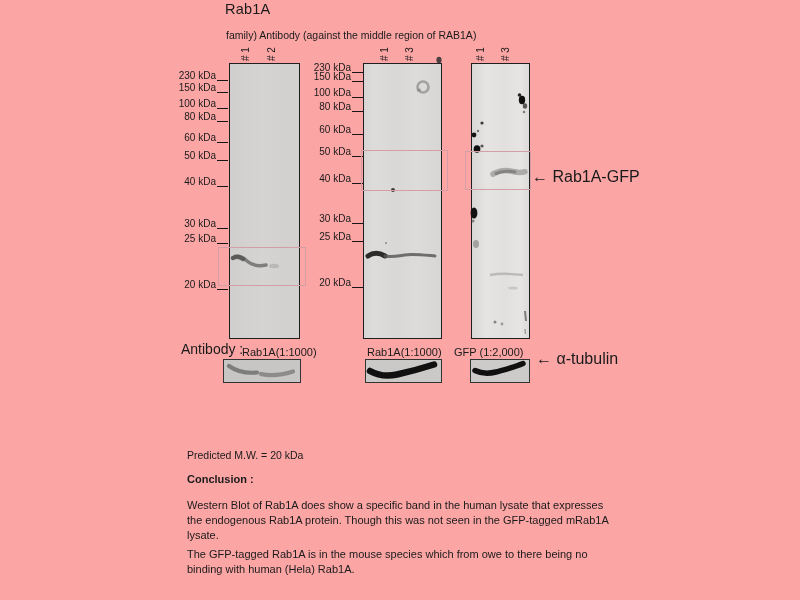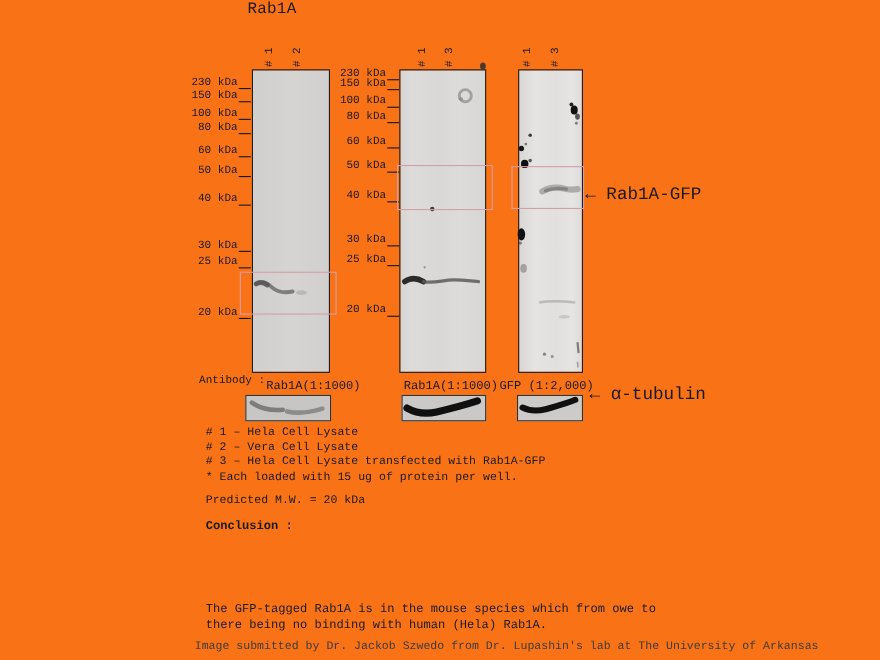--- a/index.html
+++ b/index.html
@@ -1,17 +1,17 @@
 <!DOCTYPE html>
 <html><head>
 <meta charset="utf-8">
 <style>
   html,body{margin:0;padding:0;background:#fff;}
-  .page{position:relative;width:800px;height:600px;background:#f97316;overflow:hidden;
-        font-family:Liberation Mono, monospace;color:#1a1a1a;}
+  .page{position:relative;width:800px;height:600px;background:#fca5a5;overflow:hidden;
+        font-family:Liberation Sans, sans-serif;color:#1a1a1a;}
   .t{position:absolute;white-space:nowrap;}
   .title{font-size:14.5px;letter-spacing:.2px;}
   .sub{font-size:10.5px;}
   
   .gel{position:absolute;top:63px;height:274px;border:1px solid #1f1f1f;z-index:1;}
   .gel-left{left:229px;width:69px;background:linear-gradient(90deg,#d0cfce,#d5d4d3 50%,#d1d0cf);}
   .gel-mid{left:363px;width:77px;background:linear-gradient(90deg,#d7d5d3,#dedcda 12%,#dad8d6 45%,#dedcda 70%,#d8d6d4);}
   .gel-right{left:471px;width:57px;background:linear-gradient(90deg,#d9d7d5,#e6e4e2 25%,#e2e0de 60%,#e7e5e3 85%,#dddbd9);}
   
   .mw{position:absolute;display:flex;align-items:flex-end;justify-content:flex-end;
@@ -20,40 +20,41 @@
   .ladder-mid .mw{left:293px;width:70px;}
   .tick{display:inline-block;width:11px;height:8px;border-bottom:1px solid #161616;margin-left:1px;}
   
   .lane{position:absolute;top:61px;transform-origin:0 0;transform:rotate(-90deg);
         font-size:10px;white-space:nowrap;}
   
   .hlbox{position:absolute;border:1px solid #d49ea6;z-index:4;background:transparent;}
   
   .overlay{position:absolute;left:0;top:0;z-index:3;pointer-events:none;}
   
-  .ab-head{font-size:10px;text-align:center;}
+  .ab-head{font-size:14px;text-align:center;}
   .ab-label{font-size:11px;}
   
   .strip{position:absolute;top:359px;height:22px;border:1px solid #333;z-index:1;}
   .strip-1{left:223px;width:76px;background:#c7c6c5;}
   .strip-2{left:365px;width:75px;background:#cbc9c8;}
   .strip-3{left:470px;width:58px;background:#cdcbc9;}
   .anno{font-size:16px;}
   
   .legend{position:absolute;left:187px;top:387px;font-size:10.5px;line-height:13.5px;}
   .para{position:absolute;left:187px;width:430px;font-size:11px;line-height:15px;white-space:normal;}
   .bold{font-weight:bold;text-align:right;}
   .footer{font-size:10.5px;color:#3c3c3c;}
 </style>
 </head>
 <body>
 
 <div class="page">
 
   <div class="t title" style="left:225px;top:1px">Rab1A</div>
+  <div class="t sub" style="left:226px;top:29px">family) Antibody (against the middle region of RAB1A)</div>
 
   <div class="ladder-left">
     <div class="mw" style="top:70px">
         <span>230 kDa</span>
         <span class="tick"></span>
       </div>
     <div class="mw" style="top:82px">
         <span>150 kDa</span>
         <span class="tick"></span>
       </div>
@@ -199,27 +200,21 @@
   <div class="t ab-head" style="left:181px;top:341px">Antibody :</div>
   <div class="t ab-label" style="left:242px;top:346px">Rab1A(1:1000)</div>
   <div class="t ab-label" style="left:367px;top:346px">Rab1A(1:1000)</div>
   <div class="t ab-label" style="left:454px;top:346px">GFP (1:2,000)</div>
 
   <div class="strip strip-1"></div>
   <div class="strip strip-2"></div>
   <div class="strip strip-3"></div>
   <div class="t anno" style="left:536px;top:350px">← α-tubulin</div>
 
-  <div class="legend">
-    <div># 1 – Hela Cell Lysate</div>
-    <div># 2 – Vera Cell Lysate</div>
-    <div># 3 – Hela Cell Lysate transfected with Rab1A-GFP</div>
-    <div>* Each loaded with 15 ug of protein per well.</div>
-  </div>
 
   <div class="t" style="left:187px;top:449px;font-size:10.5px">Predicted M.W. = 20 kDa</div>
 
   <div class="t bold" style="left:187px;top:473px;font-size:11px">Conclusion :</div>
+  <div class="para" style="top:498px">Western Blot of Rab1A does show a specific band in the human lysate that expresses the endogenous Rab1A protein. Though this was not seen in the GFP-tagged mRab1A lysate.</div>
   <div class="para" style="top:547px">The GFP-tagged Rab1A is in the mouse species which from owe to there being no binding with human (Hela) Rab1A.</div>
 
-  <div class="t footer" style="left:177px;top:582px">Image submitted by Dr. Jackob Szwedo from Dr. Lupashin's lab at The University of Arkansas</div>
 
 </div>
 
 </body></html>

